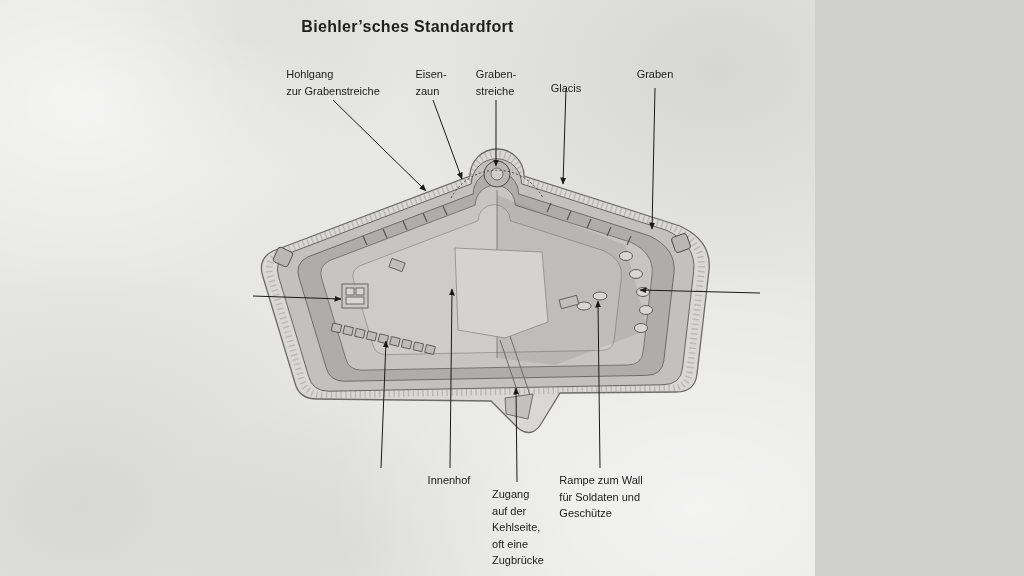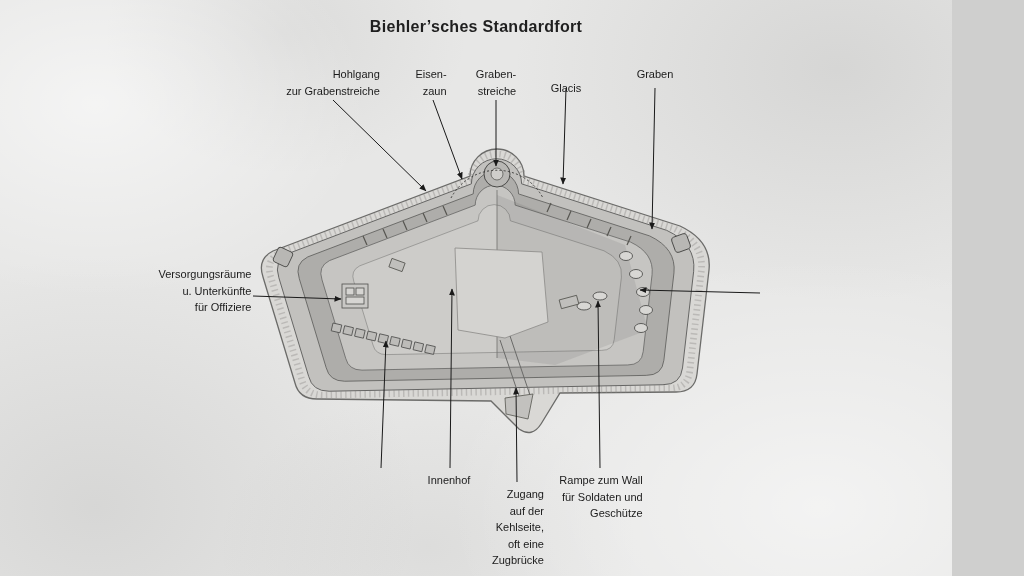--- a/index.html
+++ b/index.html
@@ -6,40 +6,40 @@
     --background:#e7e7e6;
     --ink:#1b1b1b;
     --fort-light:#d9d8d5;
     --fort-ditch:#aeadaa;
     --fort-mid:#c6c5c2;
     --fort-inner:#cdccc9;
   }
   html,body{margin:0;padding:0;}
   body{font-family:"Liberation Sans",sans-serif;background:#cfcfce;}
   .canvas{
-    position:relative;width:952px;height:576px;overflow:hidden;
+    position:relative;width:815px;height:576px;overflow:hidden;
     background-color:var(--background);
     background-image:
       radial-gradient(420px 300px at 10% 18%, rgba(255,255,255,.55), rgba(255,255,255,0) 65%),
       radial-gradient(500px 360px at 88% 12%, rgba(110,110,108,.14), rgba(110,110,108,0) 65%),
       radial-gradient(620px 420px at 86% 88%, rgba(255,255,255,.50), rgba(255,255,255,0) 60%),
       radial-gradient(540px 420px at 10% 88%, rgba(105,105,103,.13), rgba(105,105,103,0) 60%),
       radial-gradient(300px 220px at 45% 95%, rgba(130,130,128,.10), rgba(130,130,128,0) 70%),
       radial-gradient(260px 200px at 30% 6%,  rgba(120,120,118,.10), rgba(120,120,118,0) 70%);
   }
   .title{
     position:absolute;left:50%;top:18px;transform:translateX(-50%);
     margin:0;font-family:"Liberation Sans",sans-serif;font-size:16px;font-weight:bold;
     color:#1f1f1f;letter-spacing:.3px;white-space:nowrap;
   }
   .art{position:absolute;left:0;top:0;width:1024px;height:576px;}
   .label{
     position:absolute;transform:translateX(-50%);
     font-size:11px;line-height:1.5;color:var(--ink);
-    text-align:right;white-space:pre-line;
+    text-align:left;white-space:pre-line;
   }
   .lbl-hohlgang{left:333px;top:66px}
   .lbl-eisenzaun{left:431px;top:66px}
   .lbl-grabenstreiche{left:496px;top:66px}
   .lbl-glacis{left:566px;top:80px}
   .lbl-graben{left:655px;top:66px}
   .lbl-versorgung{left:205px;top:266px}
   .lbl-offene{left:797px;top:274px}
   .lbl-kasematten{left:378px;top:472px}
   .lbl-innenhof{left:449px;top:472px}
@@ -161,23 +161,20 @@
   </svg>
 
   <div class="label lbl-hohlgang">Hohlgang
 zur Grabenstreiche</div>
   <div class="label lbl-eisenzaun">Eisen-
 zaun</div>
   <div class="label lbl-grabenstreiche">Graben-
 streiche</div>
   <div class="label lbl-glacis">Glacis</div>
   <div class="label lbl-graben">Graben</div>
-  <div class="label lbl-versorgung">Versorgungsräume
-u. Unterkünfte
-für Offiziere</div>
   <div class="label lbl-innenhof">Innenhof</div>
   <div class="label lbl-rampe">Rampe zum Wall
 für Soldaten und
 Geschütze</div>
   <div class="label lbl-zugang">Zugang
 auf der
 Kehlseite,
 oft eine
 Zugbrücke</div>
 

